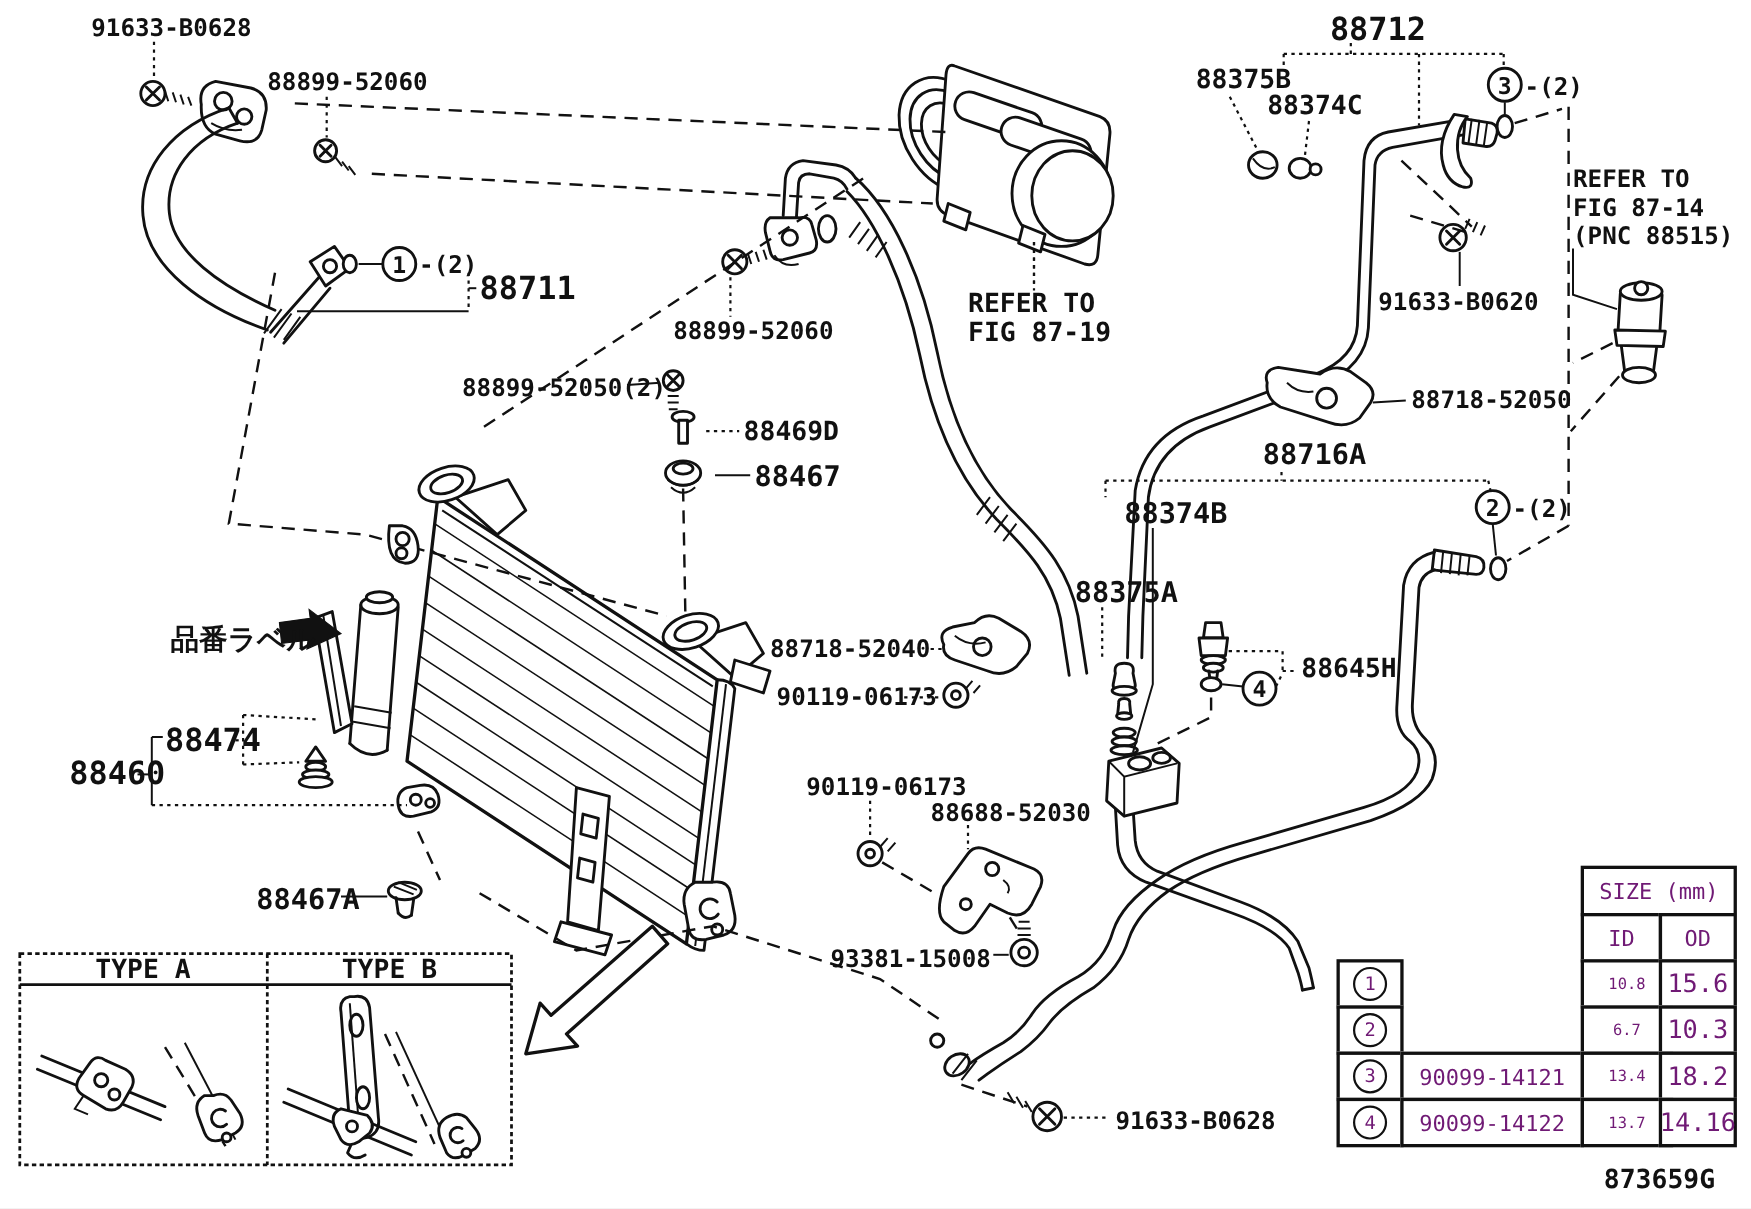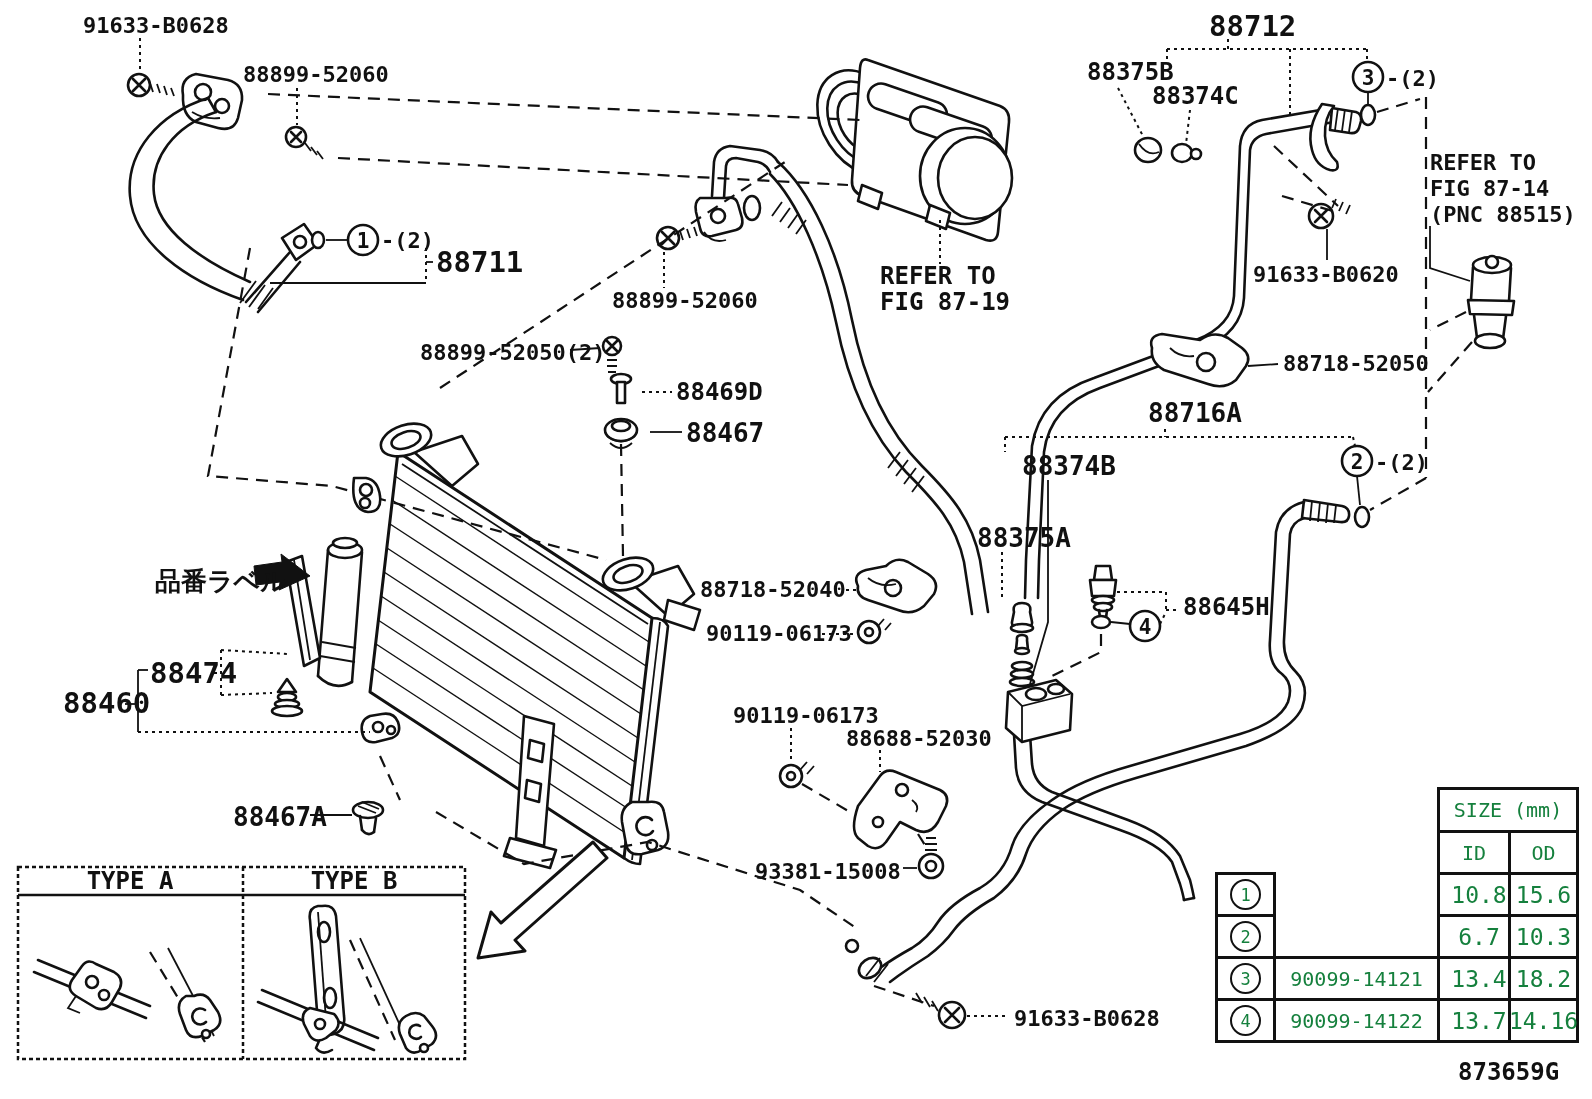--- a/index.html
+++ b/index.html
@@ -13,29 +13,29 @@
   svg .dot{stroke:#111;stroke-width:2;fill:none;stroke-dasharray:3 4;}
   svg .thin{stroke:#111;stroke-width:1.8;fill:none;}
   svg text{fill:#111;font-family:"DejaVu Sans Mono", monospace;font-weight:bold;}
   .lbl{font-size:22px;}
   .md{font-size:24px;}
   .lg{font-size:26px;}
   .xl{font-size:29px;}
   .jp{font-family:"DejaVu Sans", sans-serif;font-size:26px;}
   .cnum{font-size:21px;text-anchor:middle;}
   
-  .size-table{position:absolute;left:1215px;top:787px;width:364px;height:257px;color:#15803d;}
+  .size-table{position:absolute;left:1215px;top:787px;width:364px;height:257px;color:#701a75;}
   .st-cell{position:absolute;border:3px solid #111;box-sizing:border-box;
            display:flex;align-items:center;justify-content:center;background:#fff;}
   .st-title{left:222px;top:0;width:142px;height:46px;font-size:20px;}
   .st-idh{left:222px;top:43px;width:74px;height:45px;font-size:20px;}
   .st-odh{left:293px;top:43px;width:71px;height:45px;font-size:20px;}
   .st-num{left:0;width:61px;height:45px;}
   .st-part{left:58px;width:167px;height:45px;font-size:20px;}
-  .st-id{left:222px;width:84px;height:45px;font-size:23px;}
+  .st-id{left:222px;width:84px;height:45px;font-size:14px;}
   .st-od{left:293px;width:71px;height:45px;font-size:23px;}
   .circ{width:27px;height:27px;border:2.5px solid #111;border-radius:50%;
         display:flex;align-items:center;justify-content:center;font-size:17px;}
 </style>
 </head>
 <body>
 
 <div class="stage">
 
 <svg width="1592" height="1099" viewBox="0 0 1592 1099">

